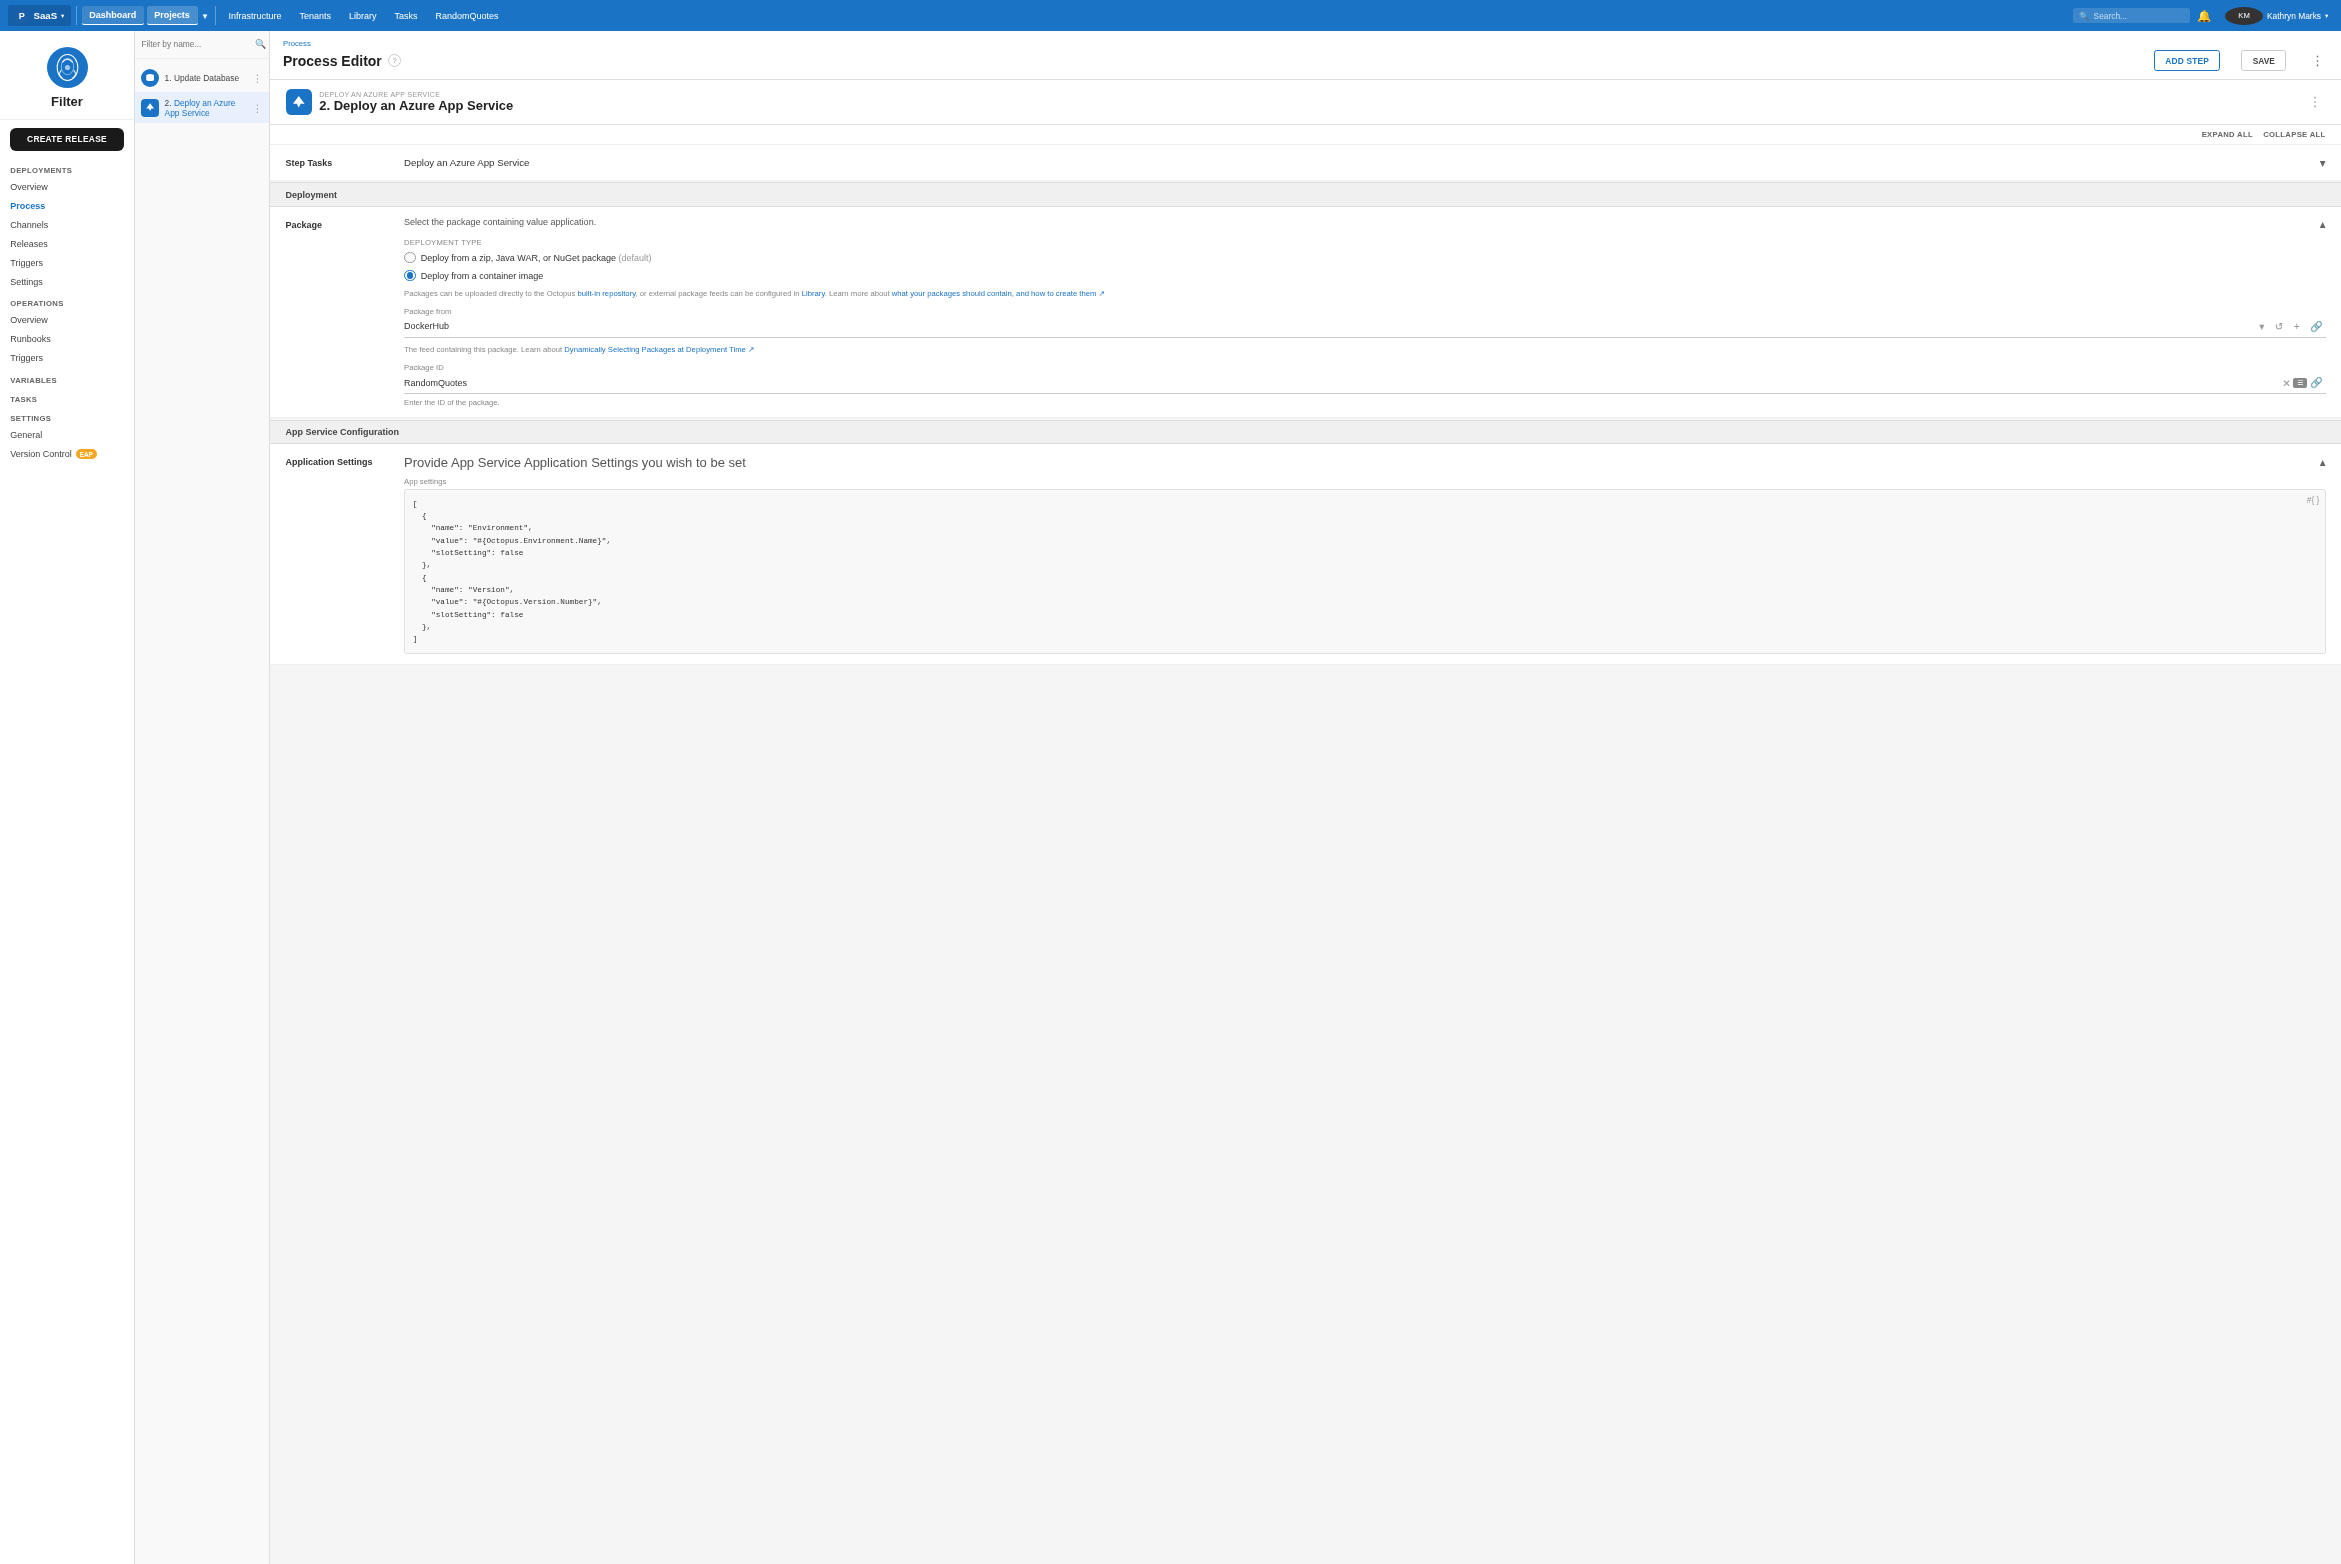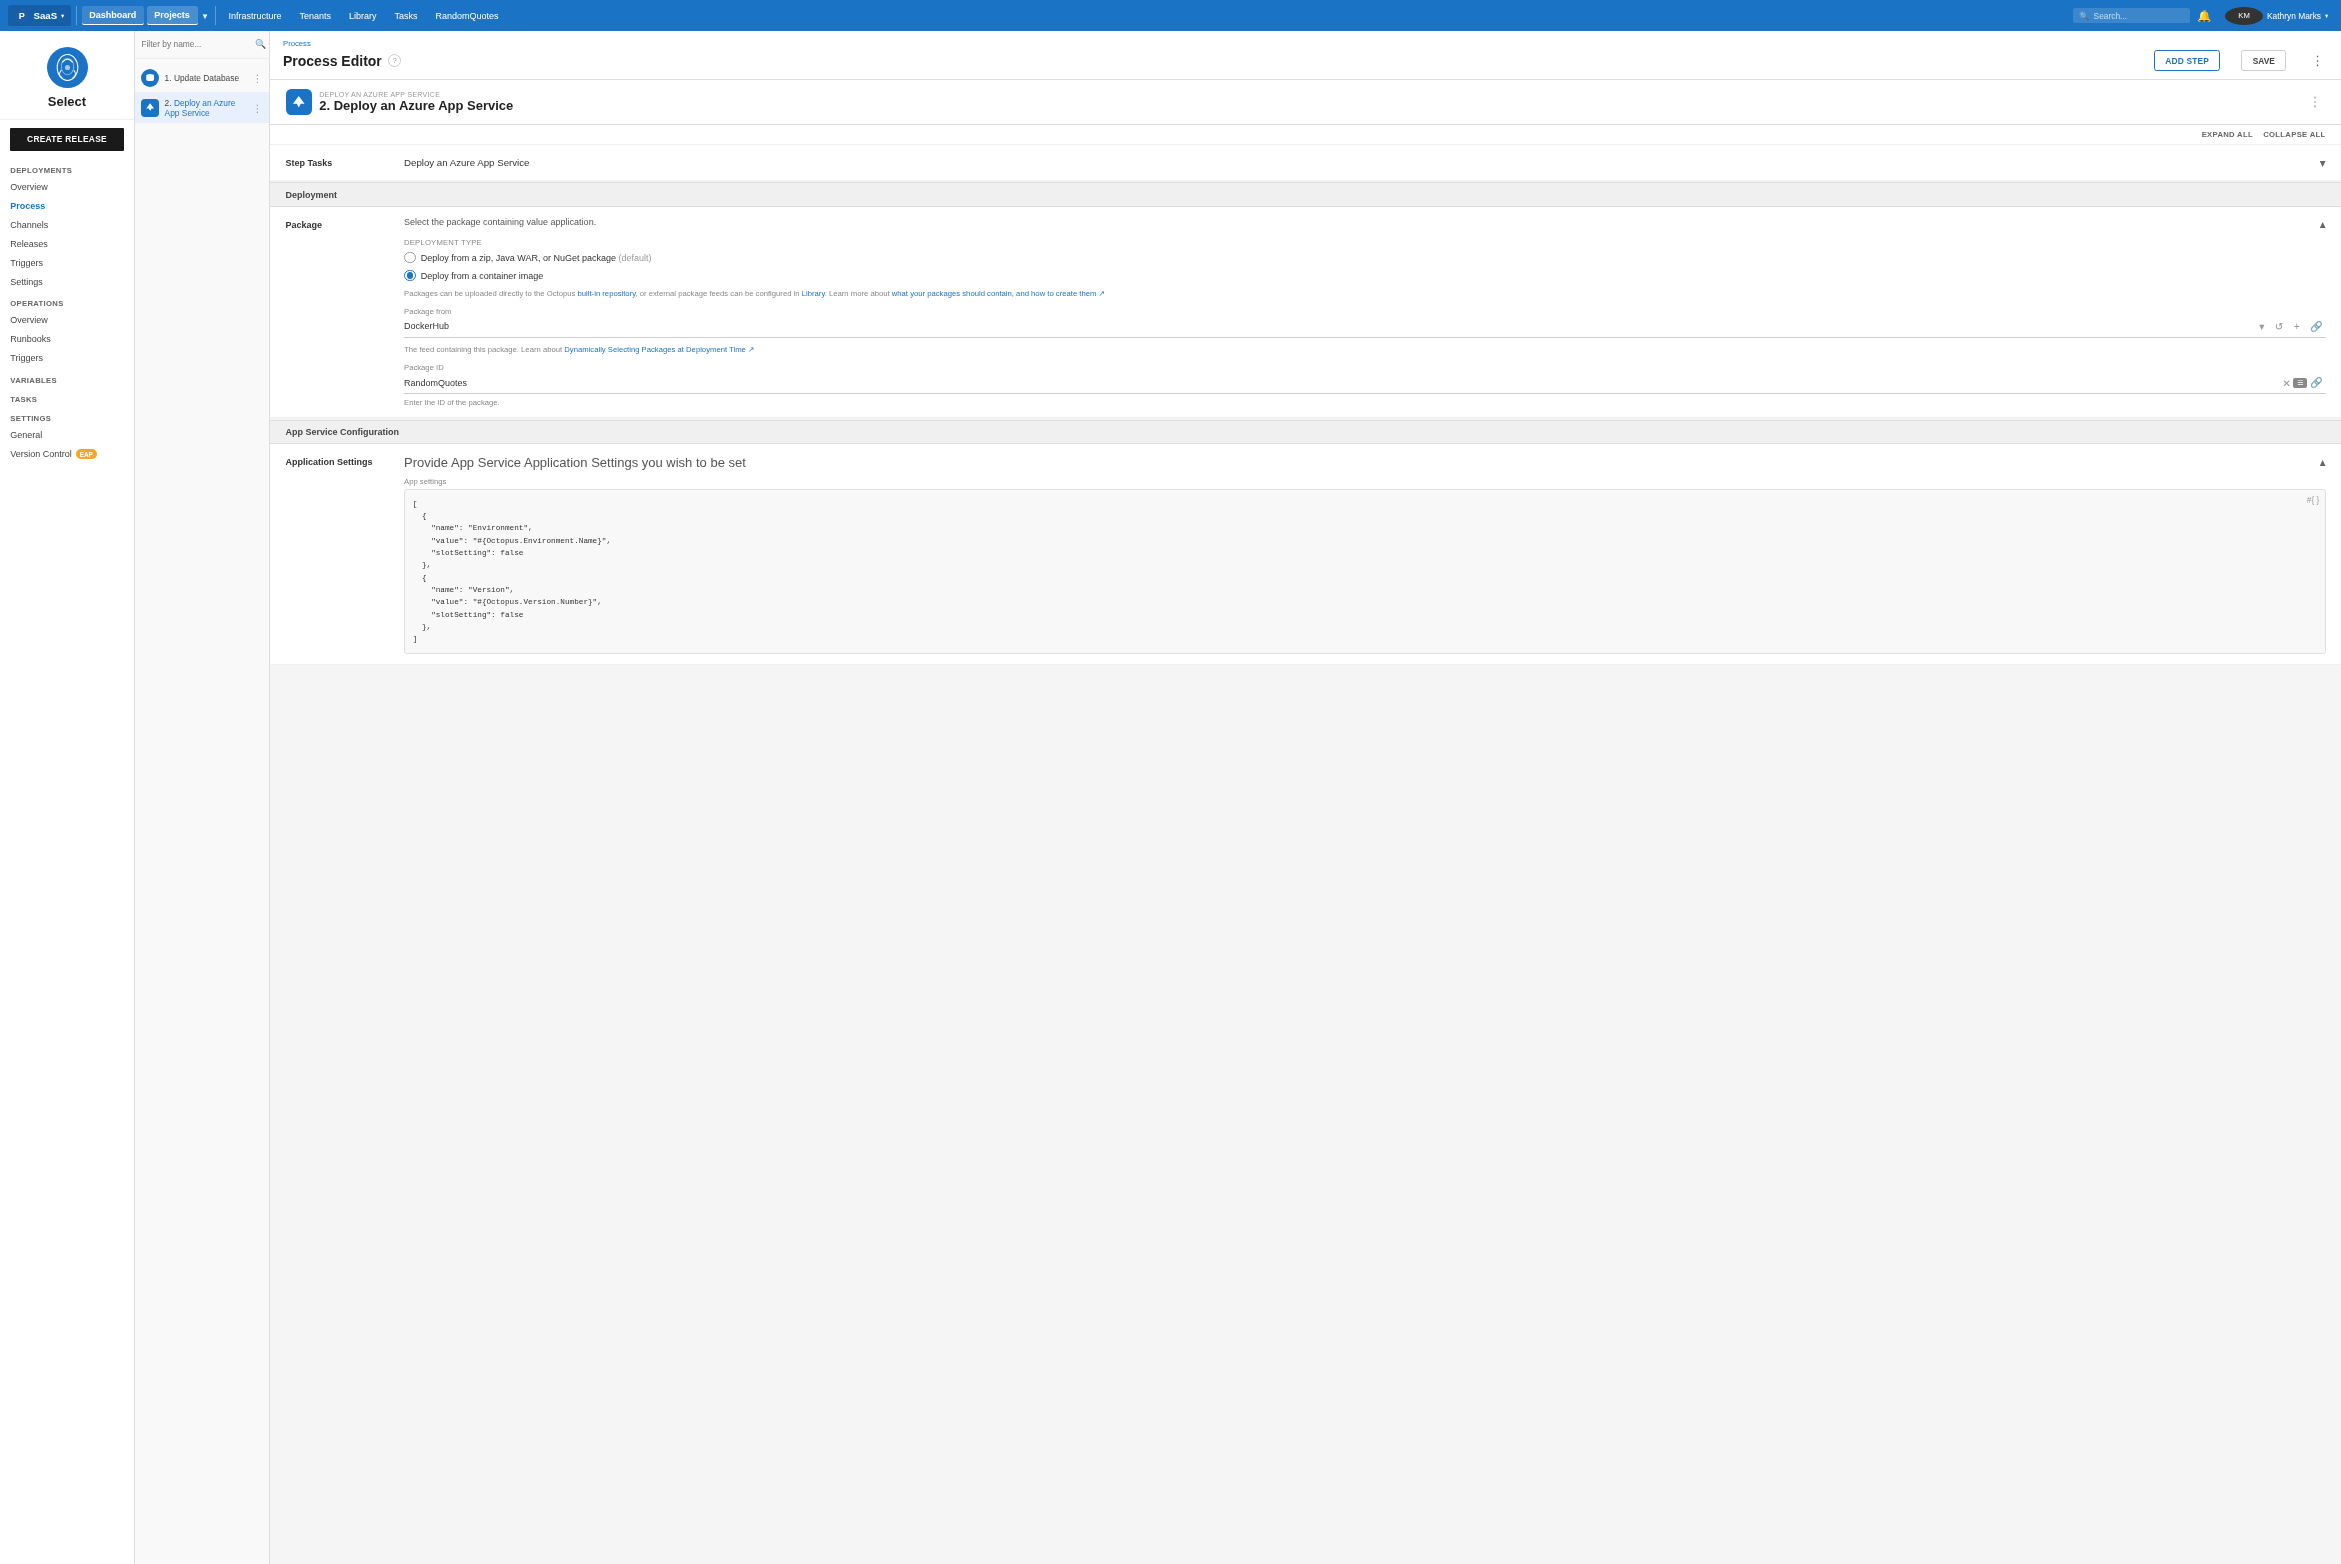--- a/index.html
+++ b/index.html
@@ -24,21 +24,21 @@
 
     
     .layout { display: flex; margin-top: 31px; height: calc(100vh - 31px); }
 
     
     .sidebar { width: 135px; background: #fff; border-right: 0.6px solid #ddd; display: flex; flex-direction: column; overflow-y: auto; flex-shrink: 0; }
     .sidebar-logo { display: flex; flex-direction: column; align-items: center; padding: 15.5px 10.3px 10.3px; border-bottom: 0.6px solid #eee; }
     .logo-circle { width: 41px; height: 41px; border-radius: 50%; background: #1a73c4; display: flex; align-items: center; justify-content: center; }
     .logo-svg { width: 31px; height: 31px; }
     .sidebar-project-name { font-size: 13px; font-weight: 700; margin-top: 6.4px; color: #222; }
-    .create-release-btn { display: block; width: calc(100% - 20.6px); margin: 7.7px 10.3px; padding: 6.4px; background: #1a1a1a; color: white; border: none; border-radius: 1px; font-size: 8.4px; font-weight: 700; letter-spacing: 0.3px; cursor: pointer; text-align: center; text-transform: uppercase; }
+    .create-release-btn { display: block; width: calc(100% - 20.6px); margin: 7.7px 10.3px; padding: 6.4px; background: #1a1a1a; color: white; border: none; border-radius: 6px; font-size: 8.4px; font-weight: 700; letter-spacing: 0.3px; cursor: pointer; text-align: center; text-transform: uppercase; }
     .sidebar-section-label { font-size: 7.7px; font-weight: 700; color: #666; padding: 7.7px 10.3px 2.6px; text-transform: uppercase; letter-spacing: 0.3px; }
     .sidebar-item { display: flex; align-items: center; padding: 4.5px 10.3px; color: #444; cursor: pointer; font-size: 9px; text-decoration: none; }
     .sidebar-item.active { color: #1a73c4; font-weight: 600; }
 
     
     .step-panel { width: 135px; background: #f9f9f9; border-right: 0.6px solid #ddd; display: flex; flex-direction: column; flex-shrink: 0; }
     .step-filter { display: flex; align-items: center; padding: 6.4px 6.4px; border-bottom: 0.6px solid #eee; gap: 3.9px; }
     .step-filter input { flex: 1; border: none; outline: none; background: transparent; font-size: 8.4px; color: #555; }
     .step-filter-icon { color: #999; cursor: pointer; }
     .step-filter-more { color: #999; cursor: pointer; font-size: 11.6px; }
@@ -166,21 +166,21 @@
       <div class="logo-circle">
         <svg class="logo-svg" viewBox="0 0 60 60" fill="none">
           <ellipse cx="30" cy="30" rx="20" ry="25" stroke="white" stroke-width="2" fill="none"></ellipse>
           <ellipse cx="30" cy="28" rx="12" ry="16" stroke="#7ab8e8" stroke-width="2" fill="none"></ellipse>
           <path d="M20 20 Q30 8 40 20" stroke="white" stroke-width="2" fill="none"></path>
           <path d="M18 35 Q10 45 20 50" stroke="white" stroke-width="2" fill="none"></path>
           <path d="M42 35 Q50 45 40 50" stroke="white" stroke-width="2" fill="none"></path>
           <circle cx="30" cy="30" r="5" fill="white" opacity="0.6"></circle>
         </svg>
       </div>
-      <div class="sidebar-project-name">Select</div>
+      <div class="sidebar-project-name">Filter</div>
     </div>
 
     <button class="create-release-btn">CREATE RELEASE</button>
 
     <div class="sidebar-section-label">Deployments</div>
     <a class="sidebar-item">Overview</a>
     <a class="sidebar-item active">Process</a>
     <a class="sidebar-item">Channels</a>
     <a class="sidebar-item">Releases</a>
     <a class="sidebar-item">Triggers</a>

